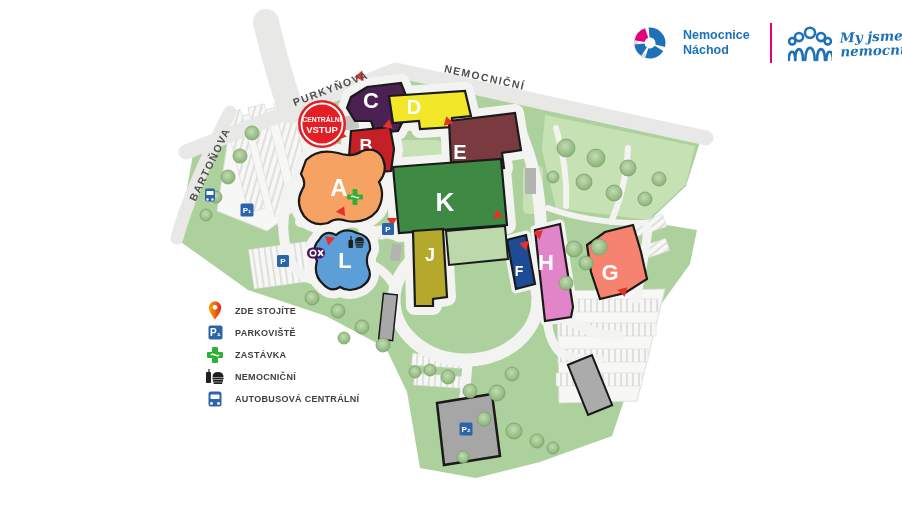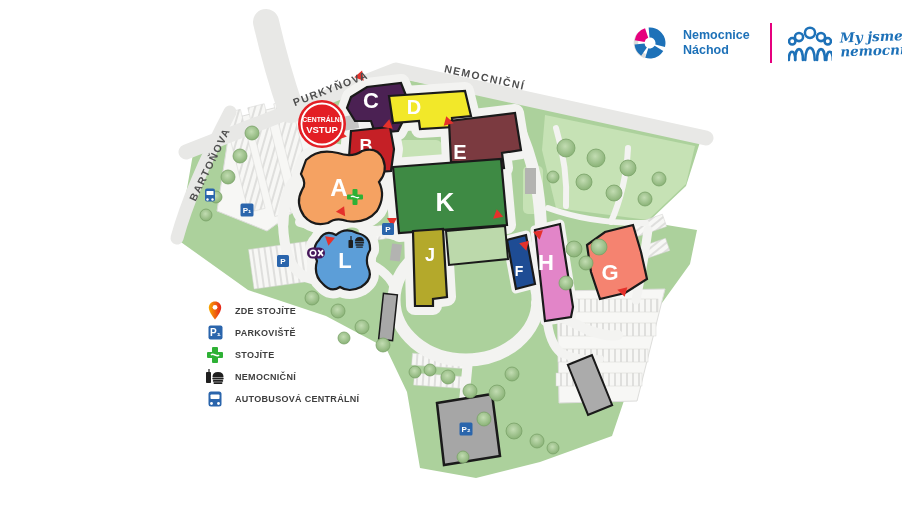--- a/index.html
+++ b/index.html
@@ -344,21 +344,21 @@
       <span class="legend-label">PARKOVIŠTĚ</span>
     </div>
     <div class="legend-row">
       <span class="legend-icon">
         <svg width="16" height="16" viewBox="0 0 16 16">
           <rect x="5" y="0" width="6" height="16" rx="1" fill="var(--pharmacy-green)"></rect>
           <rect x="0" y="5" width="16" height="6" rx="1" fill="var(--pharmacy-green)"></rect>
           <path d="M4,8 C6,5 10,11 12,8" stroke="#fff" stroke-width="1.4" fill="none"></path>
         </svg>
       </span>
-      <span class="legend-label">STOJÍTE</span>
+      <span class="legend-label">ZASTÁVKA</span>
     </div>
     <div class="legend-row">
       <span class="legend-icon">
         <svg width="18" height="15" viewBox="0 0 18 15" fill="#1F1F1F">
           <rect x="0" y="3" width="5" height="11" rx="0.8"></rect>
           <rect x="2.4" y="0" width="1.2" height="3.5"></rect>
           <path d="M6.5,8 Q6.5,3 12,3 Q17.5,3 17.5,8 Z"></path>
           <rect x="6.3" y="8.6" width="11.4" height="1.8" rx="0.9"></rect>
           <rect x="6.8" y="11" width="10.4" height="1.8" rx="0.9"></rect>
           <rect x="7.4" y="13.3" width="9.2" height="1.6" rx="0.8"></rect>

